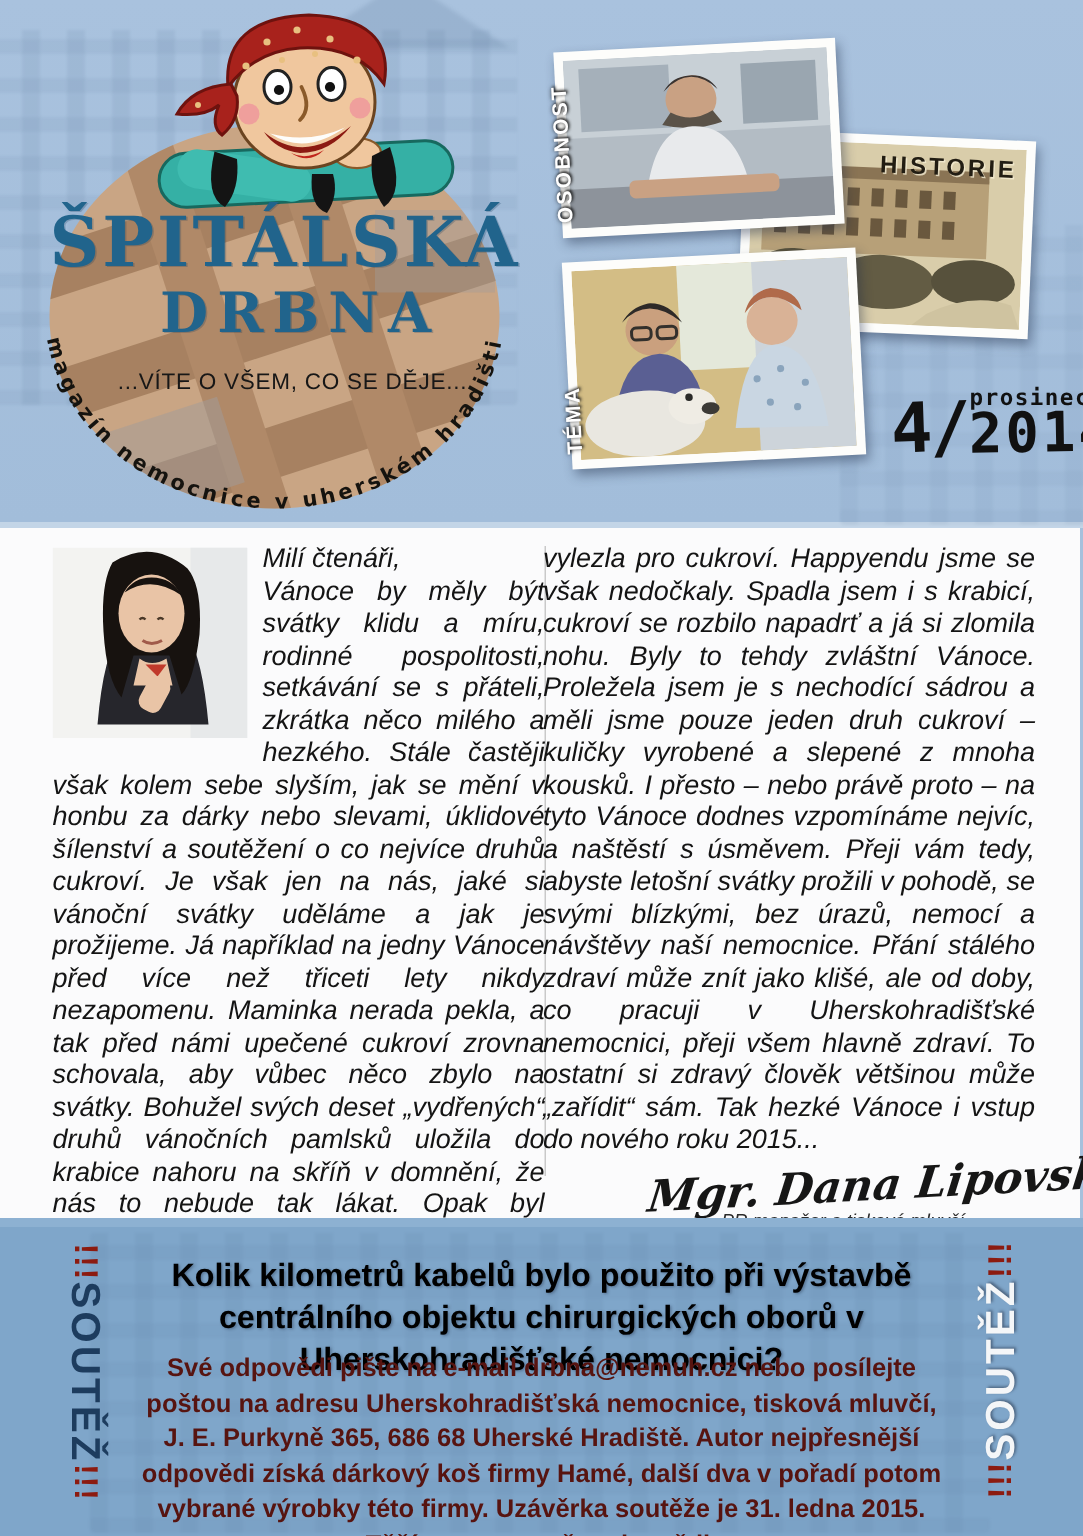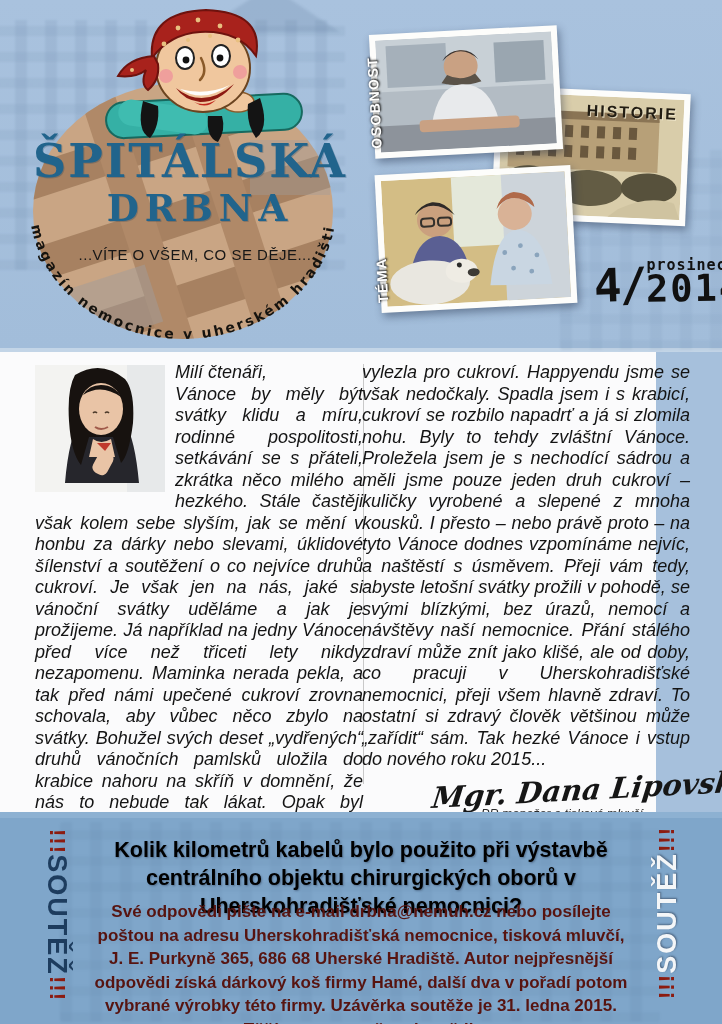--- a/index.html
+++ b/index.html
@@ -53,21 +53,21 @@
 
   
   .issue { position:absolute; left:594px; top:258px; display:flex; align-items:flex-end;
     font-family:"DejaVu Sans Mono", monospace; font-weight:bold; color:#111; z-index:4; }
   .issue-num { font-size:46px; line-height:40px; letter-spacing:-2px; transform:rotate(-2deg); }
   .issue-right { display:flex; flex-direction:column; align-items:flex-start; margin-left:1px; }
   .issue-month { font-size:15px; line-height:14px; letter-spacing:1px; }
   .issue-year { font-size:37px; line-height:33px; letter-spacing:2px; transform:rotate(-1deg); }
 
   
-  .article { position:absolute; left:0; top:352px; width:656px; height:460px;
+  .article { position:absolute; left:0; top:352px; width:720px; height:460px;
     background:#fbfbfc; }
   .col-divider { position:absolute; left:363px; top:12px; width:1px; height:420px; background:#c9c9c9; }
   .col { position:absolute; top:10px; width:328px;
     font-style:italic; font-size:18px; line-height:21.5px; color:#141414;
     text-align:justify; }
   .col1 { left:35px; }
   .col2 { left:362px; }
   .editorial-photo { float:left; width:130px; height:127px; margin:3px 10px 4px 0; }
   .salutation { white-space:nowrap; }
   .signature-block { margin-top:4px; margin-left:70px; width:260px; text-align:center; }

